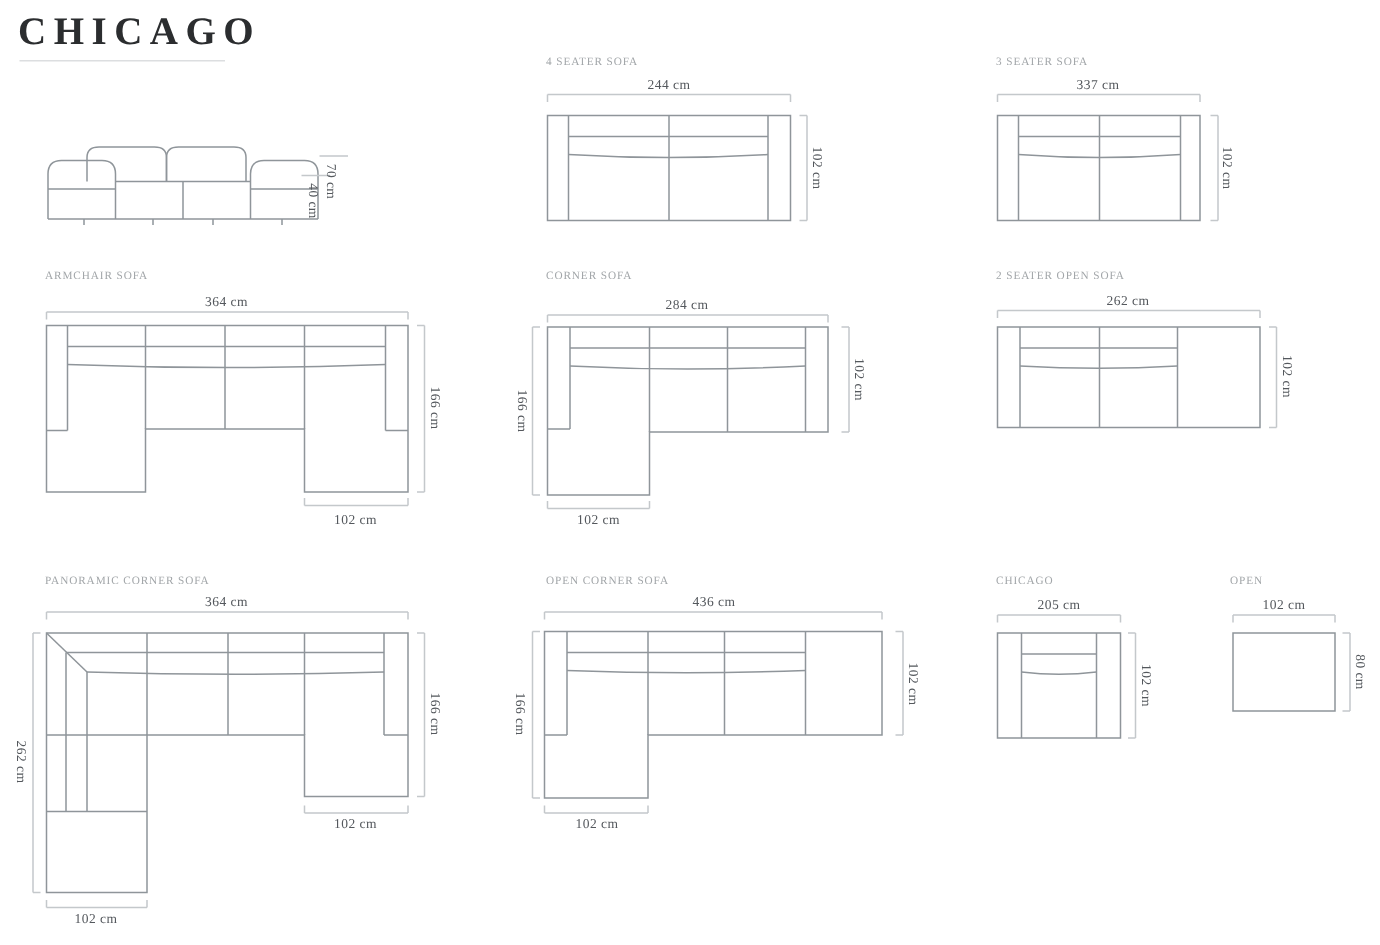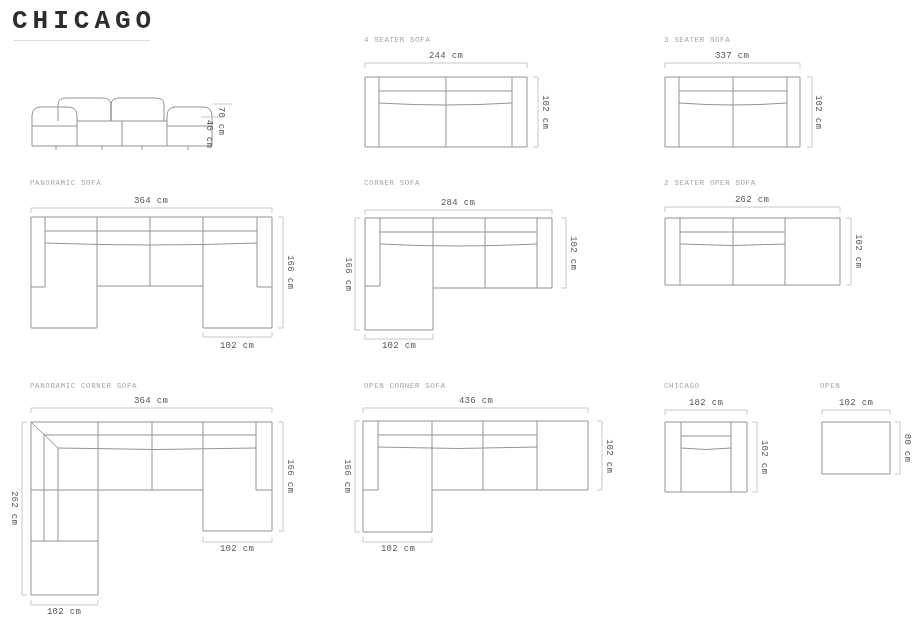--- a/index.html
+++ b/index.html
@@ -1,18 +1,18 @@
 <!DOCTYPE html>
 <html><head>
 <meta charset="utf-8">
 <style>
   html,body{margin:0;padding:0;background:#f4f4f4;}
   .canvas{
     position:relative;width:920px;height:630px;background:#ffffff;overflow:hidden;
-    font-family:Liberation Mono, monospace;
+    font-family:Liberation Serif, serif;
   }
   .title{
     position:absolute;left:12px;top:6px;font-size:26px;font-weight:bold;
     letter-spacing:5px;color:#2b2d2f;
   }
   .title-rule{position:absolute;left:13px;top:40px;width:137px;height:1px;background:#dcdee0;}
   .sec{
     position:absolute;font-size:7.5px;color:#a2a6a9;letter-spacing:.6px;white-space:nowrap;text-align:right;
   }
   .dim{
@@ -144,21 +144,21 @@
   <div class="dim v" style="left:209px;top:134px">40 cm</div>
 
   <div class="sec" style="left:364px;top:36px">4 SEATER SOFA</div>
   <div class="dim" style="left:446px;top:56px">244 cm</div>
   <div class="dim v" style="left:545px;top:112px">102 cm</div>
 
   <div class="sec" style="left:664px;top:36px">3 SEATER SOFA</div>
   <div class="dim" style="left:732px;top:56px">337 cm</div>
   <div class="dim v" style="left:818px;top:112px">102 cm</div>
 
-  <div class="sec" style="left:30px;top:179px">PANORAMIC SOFA</div>
+  <div class="sec" style="left:30px;top:179px">ARMCHAIR SOFA</div>
   <div class="dim" style="left:151px;top:201px">364 cm</div>
   <div class="dim v" style="left:290px;top:272px">166 cm</div>
   <div class="dim" style="left:237px;top:346px">102 cm</div>
 
   <div class="sec" style="left:364px;top:179px">CORNER SOFA</div>
   <div class="dim" style="left:458px;top:203px">284 cm</div>
   <div class="dim v" style="left:348px;top:274px">166 cm</div>
   <div class="dim v" style="left:573px;top:253px">102 cm</div>
   <div class="dim" style="left:399px;top:346px">102 cm</div>
 
@@ -173,20 +173,20 @@
   <div class="dim" style="left:237px;top:549px">102 cm</div>
   <div class="dim" style="left:64px;top:612px">102 cm</div>
 
   <div class="sec" style="left:364px;top:382px">OPEN CORNER SOFA</div>
   <div class="dim" style="left:476px;top:401px">436 cm</div>
   <div class="dim v" style="left:347px;top:476px">166 cm</div>
   <div class="dim v" style="left:609px;top:456px">102 cm</div>
   <div class="dim" style="left:398px;top:549px">102 cm</div>
 
   <div class="sec" style="left:664px;top:382px">CHICAGO</div>
-  <div class="dim" style="left:706px;top:403px">182 cm</div>
+  <div class="dim" style="left:706px;top:403px">205 cm</div>
   <div class="dim v" style="left:764px;top:457px">102 cm</div>
 
   <div class="sec" style="left:820px;top:382px">OPEN</div>
   <div class="dim" style="left:856px;top:403px">102 cm</div>
   <div class="dim v" style="left:907px;top:448px">80 cm</div>
 
 </div>
 
 </body></html>

